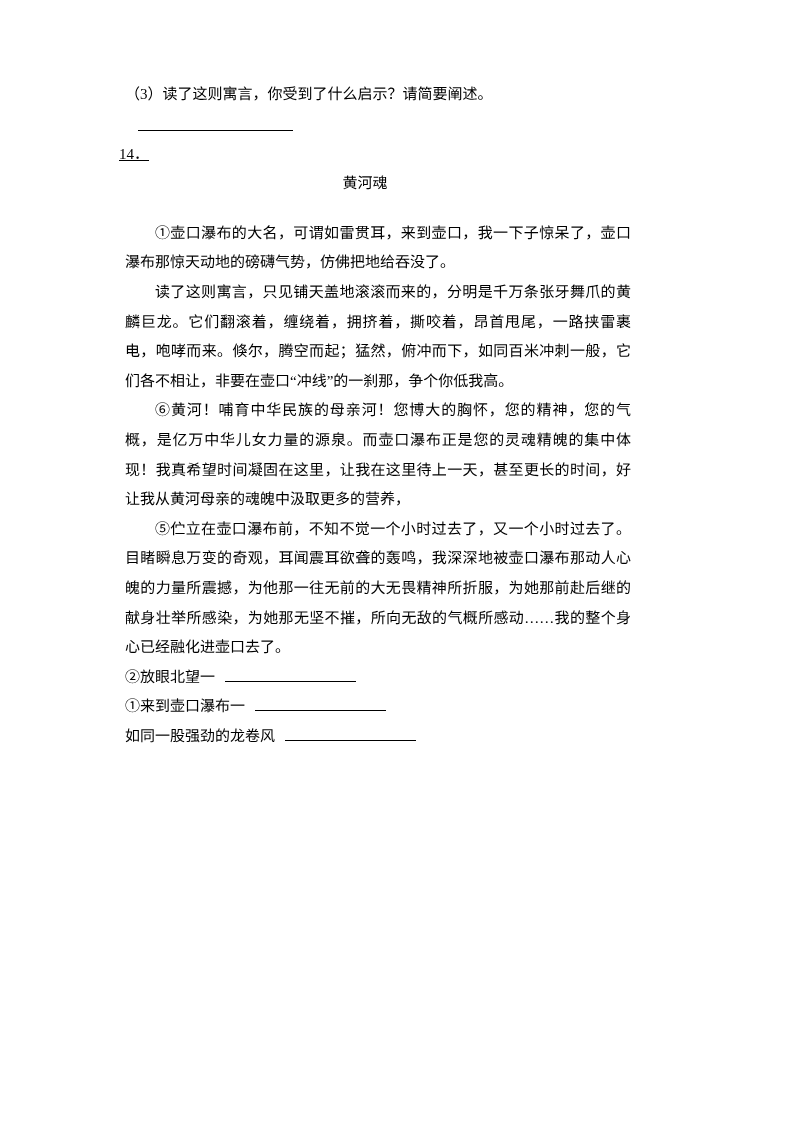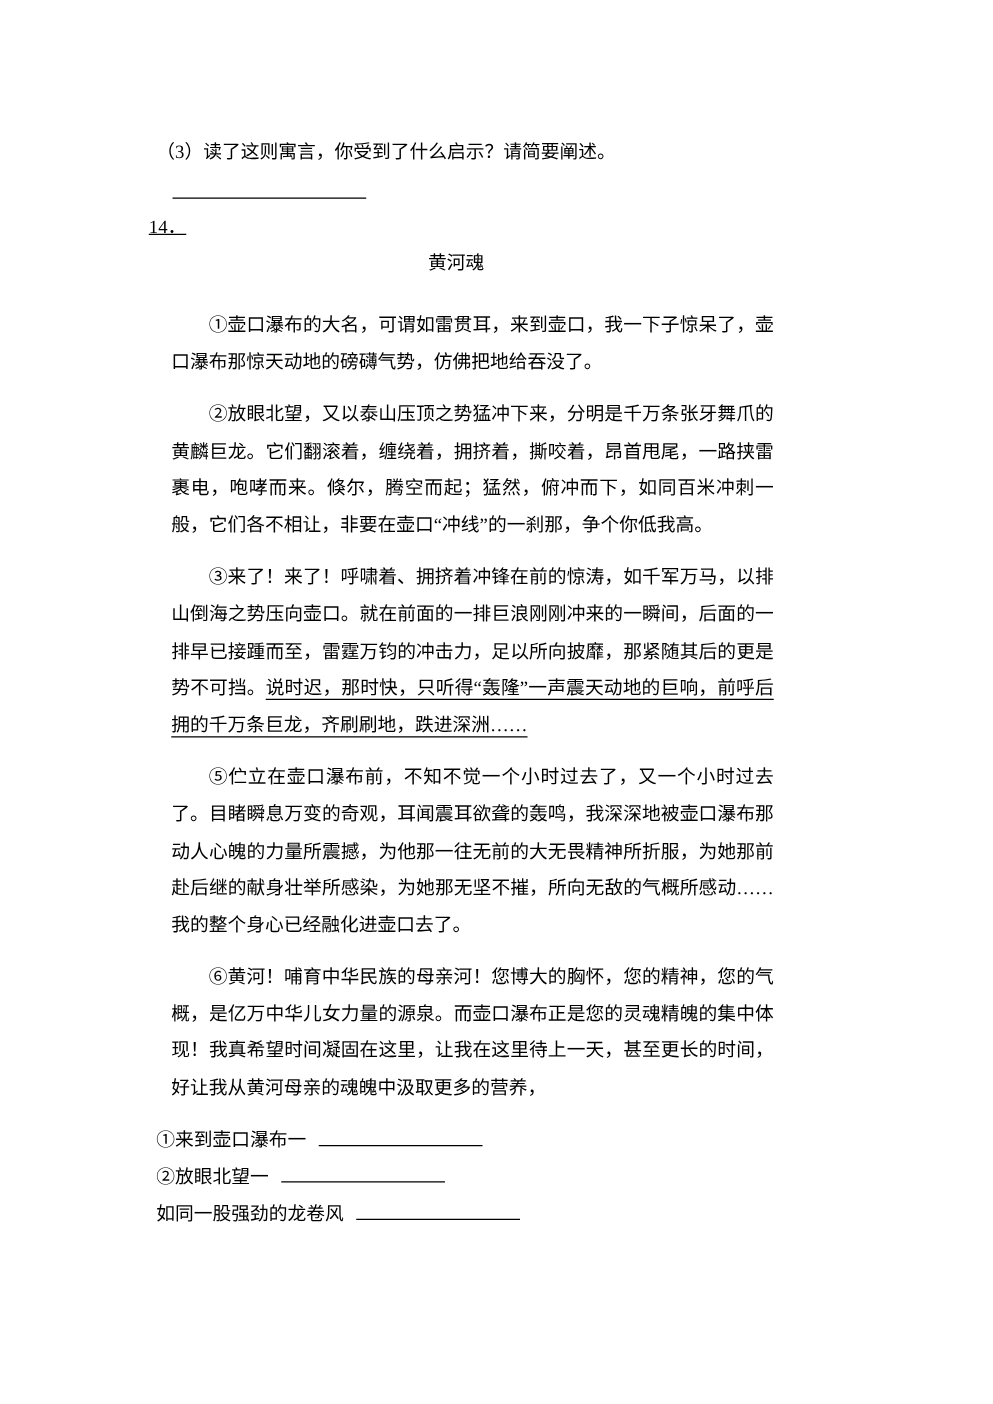--- a/index.html
+++ b/index.html
@@ -13,21 +13,21 @@
     overflow: hidden;
     font-family: "Liberation Serif", "DejaVu Serif", serif;
     font-size: 15px;
     line-height: 29.6px;
     color: #000000;
   }
   .doc {
     box-sizing: border-box;
     width: 730px;
     height: 1123px;
-    padding: 108px 99px 40px 125px;
+    padding: 80px 99px 40px 125px;
     background: #ffffff;
   }
   .q-line {
     text-align: left;
     white-space: nowrap;
   }
   .blank-row {
     height: 30px;
     position: relative;
   }
@@ -43,21 +43,21 @@
     margin-left: -6px;
     text-decoration: underline;
   }
   .article-title {
     text-align: center;
     position: relative;
     left: -13px;
     margin-bottom: 20px;
   }
   p.para {
-    margin: 12px;
+    margin: 0;
     text-indent: 2em;
     text-align: justify;
     font-family: Liberation Serif, serif;
   }
   p.flow {
     margin: 0;
     text-align: justify;
   }
   .ul-sentence {
     text-decoration: underline;
@@ -84,35 +84,34 @@
   <div class="blank-row">
     <span class="blank"></span>
   </div>
 
   <div class="q-line qnum">14．</div>
 
   <div class="article-title">黄河魂</div>
 
   <p class="para">①壶口瀑布的大名，可谓如雷贯耳，来到壶口，我一下子惊呆了，壶口瀑布那惊天动地的磅礴气势，仿佛把地给吞没了。</p>
 
-  <p class="para">②放眼北望，又以泰山压顶之势猛冲下来，分明是千万条张牙舞爪的黄麟巨龙。它们翻滚着，缠绕着，拥挤着，撕咬着，昂首甩尾，一路挟雷裹电，咆哮而来。倏尔，腾空而起；猛然，俯冲而下，如同百米冲刺一般，它们各不相让，非要在壶口“冲线”的一刹那，争个你低我高。</p>
+  <p class="para">读了这则寓言，只见铺天盖地滚滚而来的，分明是千万条张牙舞爪的黄麟巨龙。它们翻滚着，缠绕着，拥挤着，撕咬着，昂首甩尾，一路挟雷裹电，咆哮而来。倏尔，腾空而起；猛然，俯冲而下，如同百米冲刺一般，它们各不相让，非要在壶口“冲线”的一刹那，争个你低我高。</p>
 
-  <p class="para"><span>③来了！来了！呼啸着、拥挤着冲锋在前的惊涛，如千军万马，以排山倒海之势压向壶口。就在前面的一排巨浪刚刚冲来的一瞬间，后面的一排早已接踵而至，雷霆万钧的冲击力，足以所向披靡，那紧随其后的更是势不可挡。</span><span class="ul-sentence">说时迟，那时快，只听得“轰隆”一声震天动地的巨响，前呼后拥的千万条巨龙，齐刷刷地，跌进深洲……</span></p>
 
+
+  <p class="para">⑥黄河！哺育中华民族的母亲河！您博大的胸怀，您的精神，您的气概，是亿万中华儿女力量的源泉。而壶口瀑布正是您的灵魂精魄的集中体现！我真希望时间凝固在这里，让我在这里待上一天，甚至更长的时间，好让我从黄河母亲的魂魄中汲取更多的营养，</p>
 
   <p class="para">⑤伫立在壶口瀑布前，不知不觉一个小时过去了，又一个小时过去了。目睹瞬息万变的奇观，耳闻震耳欲聋的轰鸣，我深深地被壶口瀑布那动人心魄的力量所震撼，为他那一往无前的大无畏精神所折服，为她那前赴后继的献身壮举所感染，为她那无坚不摧，所向无敌的气概所感动……我的整个身心已经融化进壶口去了。</p>
 
-  <p class="para">⑥黄河！哺育中华民族的母亲河！您博大的胸怀，您的精神，您的气概，是亿万中华儿女力量的源泉。而壶口瀑布正是您的灵魂精魄的集中体现！我真希望时间凝固在这里，让我在这里待上一天，甚至更长的时间，好让我从黄河母亲的魂魄中汲取更多的营养，</p>
 
+  <div class="fill-row">
+    <span>②放眼北望一</span><span class="fill-blank"></span>
+  </div>
 
   <div class="fill-row">
     <span>①来到壶口瀑布一</span><span class="fill-blank"></span>
-  </div>
-
-  <div class="fill-row">
-    <span>②放眼北望一</span><span class="fill-blank"></span>
   </div>
 
   <div class="fill-row">
     <span>如同一股强劲的龙卷风</span><span class="fill-blank"></span>
   </div>
 
 </div>
 
 </body></html>

